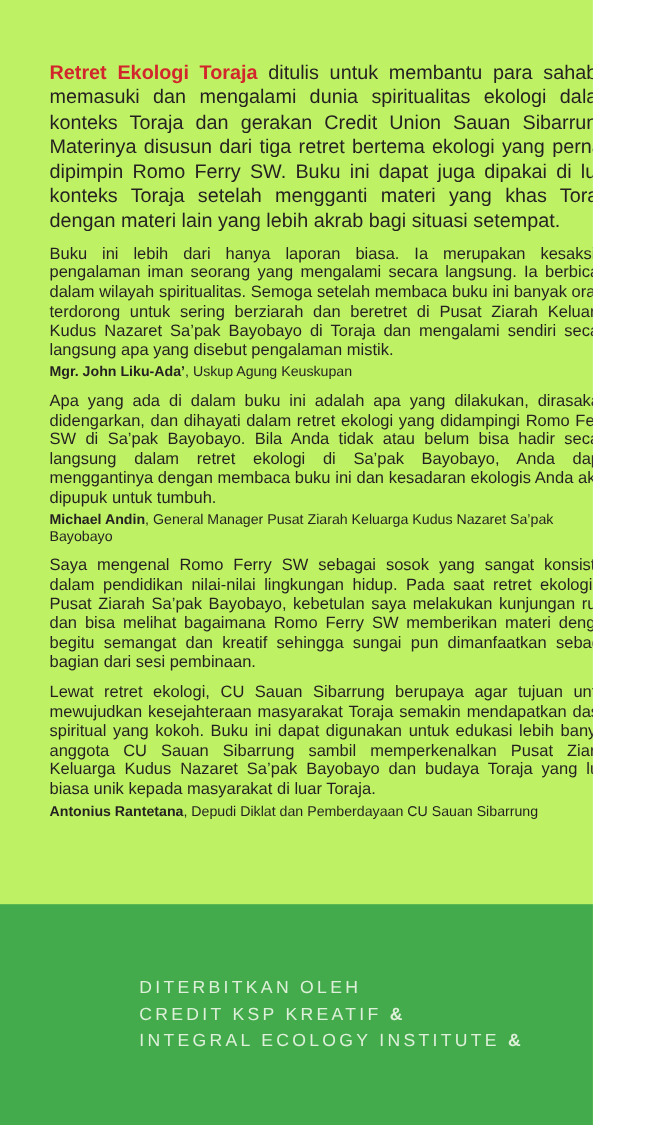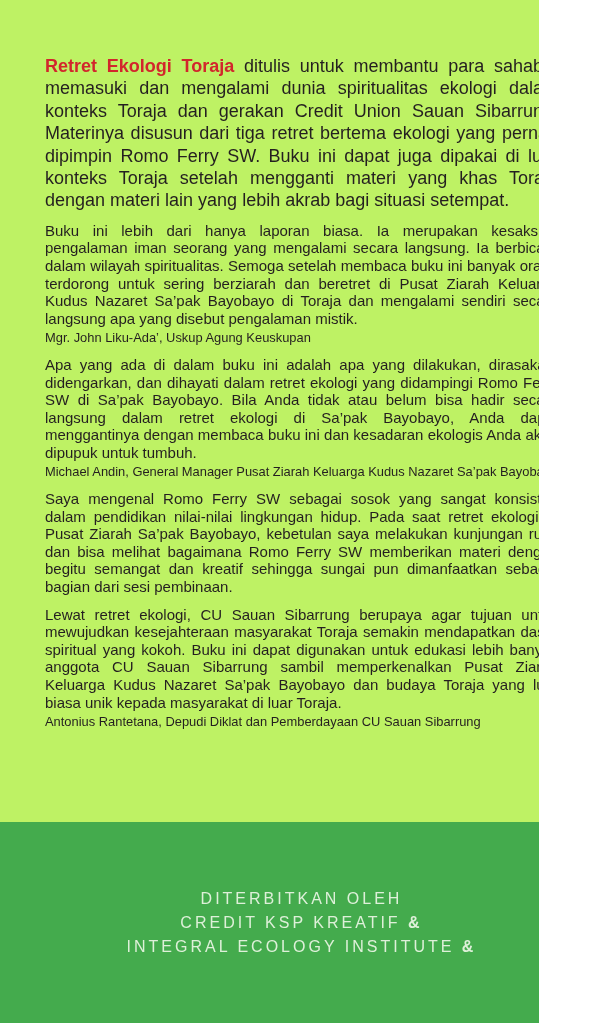--- a/index.html
+++ b/index.html
@@ -41,32 +41,31 @@
     line-height: 17.6px;
     text-align: justify;
     color: #241f20;
   }
   .attribution {
     margin: 3px 0 0 0;
     font-size: 12.9px;
     line-height: 15.5px;
     color: #241f20;
   }
-  .attribution .name { font-weight: 400; text-align: center; }
+  .attribution .name { font-weight: 700; text-align: center; }
   .footer {
     position: absolute;
     left: 0; top: 822px;
     width: 603px; height: 201px;
     background: #44ab4d;
     display: flex;
     align-items: center;
     justify-content: center;
   }
   .footer-text {
-    text-align: center;
     color: #def0d9;
     font-size: 16px;
     line-height: 24px;
     letter-spacing: 3px;
     font-weight: 400;
   }
   .footer-line .amp { font-weight: 700; }
 </style>
 </head>
 <body>

